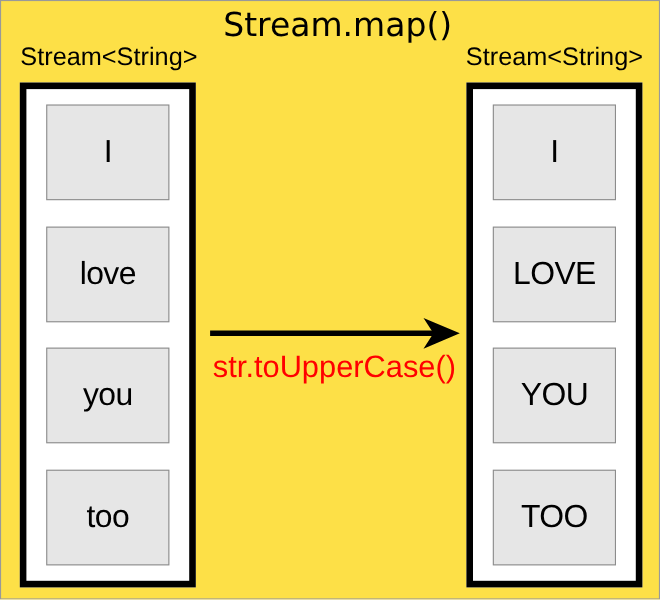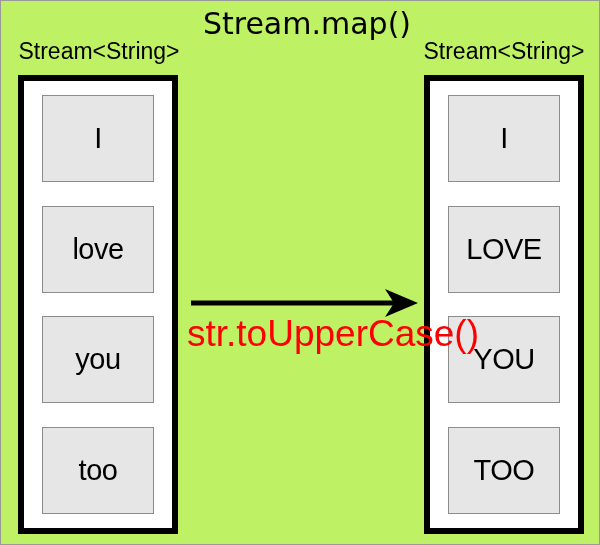--- a/index.html
+++ b/index.html
@@ -1,21 +1,21 @@
 <!DOCTYPE html>
 <html style="--lambda-color: #ff0000; --cell-fill: #e6e6e6; --cell-border: #8c8c8c; --stream-border: #000000; --page-border: #999999;"><head>
 <meta charset="utf-8">
 <style>
   html, body { margin: 0; padding: 0; background: #fff; }
   .page {
     position: relative;
     width: 600px; height: 545px;
     box-sizing: border-box;
     border: 1px solid var(--page-border, #999);
-    background: #bef264;
+    background: #fde047;
     font-family: "Liberation Sans", sans-serif;
     color: #000;
     overflow: hidden;
   }
   .title {
     position: absolute; top: 4px; left: 14px; right: 0;
     text-align: center;
     font-family: "DejaVu Sans", sans-serif;
     font-size: 30px; line-height: 38px;
     white-space: nowrap;
@@ -57,21 +57,21 @@
     white-space: nowrap;
   }
   .arrow-svg {
     position: absolute; left: 188px; top: 285px;
     width: 232px; height: 34px;
     display: block;
   }
   .lambda-label {
     position: absolute; left: 186px; top: 318px; width: 234px;
     text-align: center;
-    font-size: 37px; line-height: 30px;
+    font-size: 28px; line-height: 30px;
     color: var(--lambda-color, #ff0000);
     white-space: nowrap;
   }
 </style>
 </head>
 <body>
 
 <div class="page">
 
   <div class="title">Stream.map()</div>

